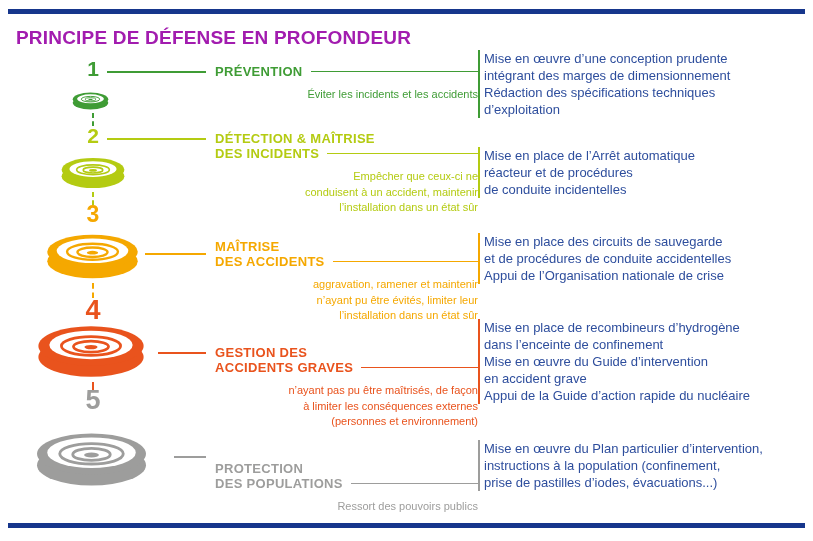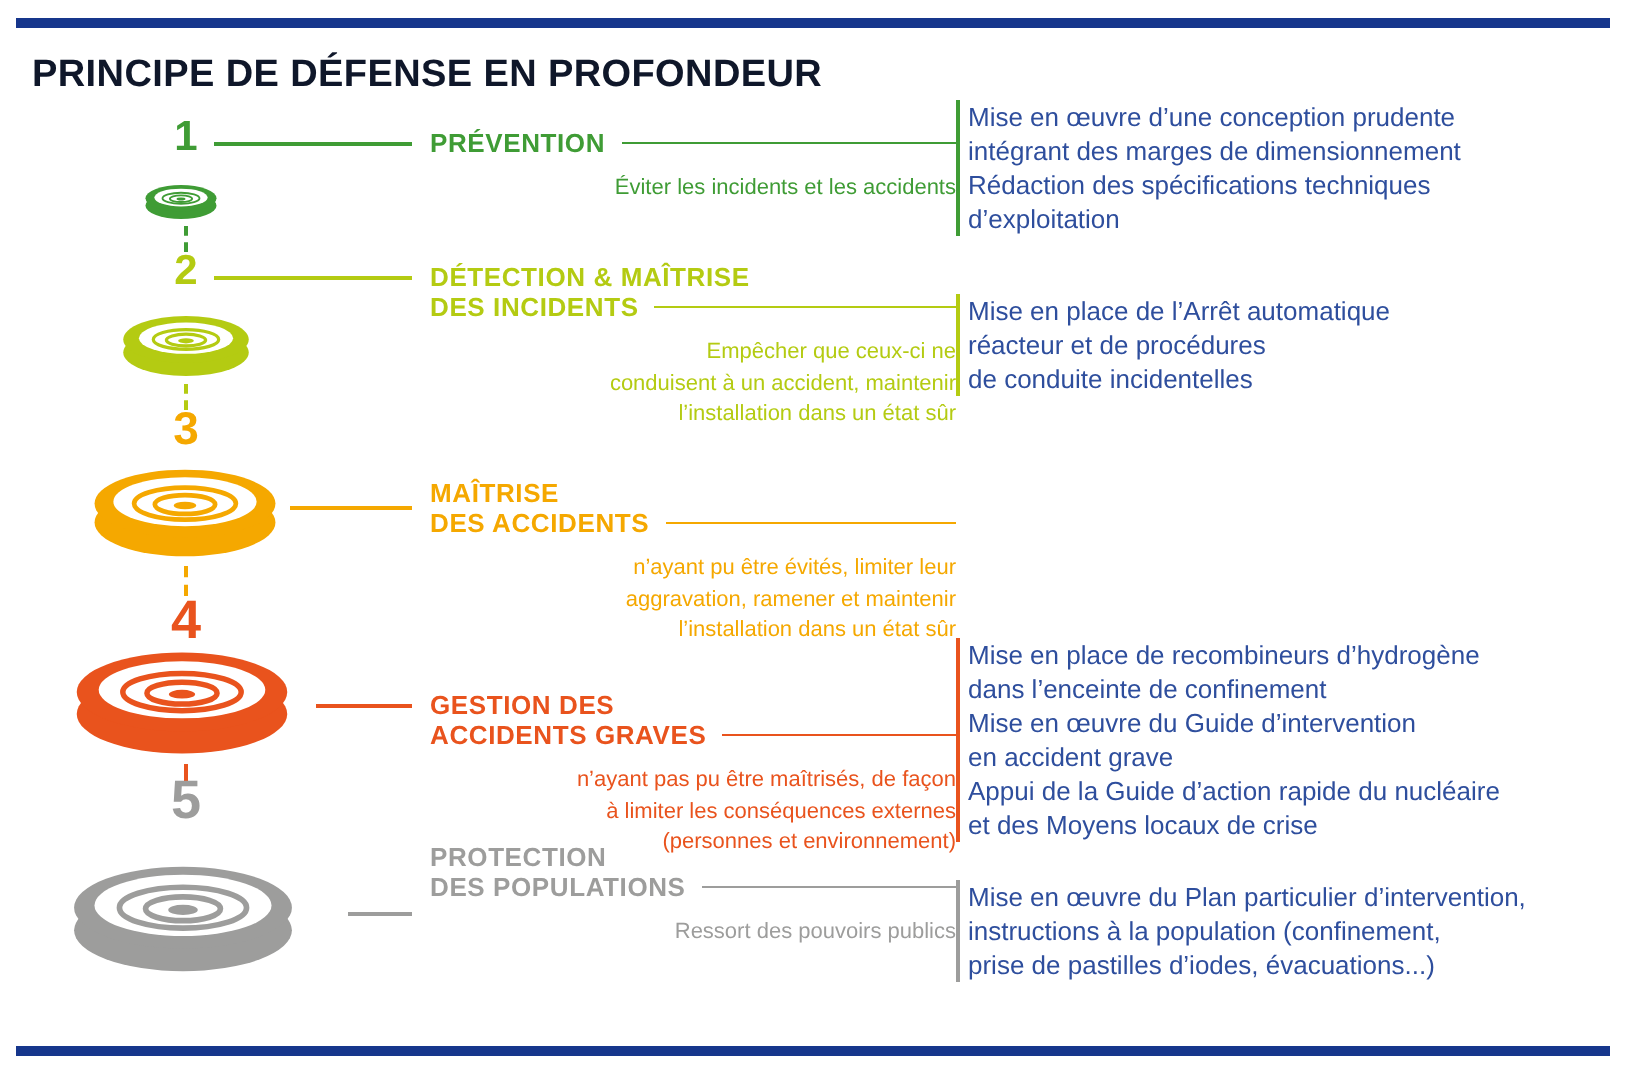--- a/index.html
+++ b/index.html
@@ -5,21 +5,21 @@
   html,body{margin:0;padding:0;background:#fff;}
   .page{
     position:relative;width:813px;height:541px;background:#ffffff;
     font-family:"Liberation Sans",sans-serif;overflow:hidden;
   }
   .hbar{position:absolute;left:8px;width:797px;height:5px;background:#16368c;}
   .hbar.top{top:9px}
   .hbar.bottom{top:523px}
   .title{
     position:absolute;left:16px;top:27px;font-size:19px;font-weight:bold;
-    color:#0f172a;letter-spacing:.2px;white-space:nowrap;
+    color:#a21caf;letter-spacing:.2px;white-space:nowrap;
   }
   
   .l1{--c:#3f9c35}
   .l2{--c:#b4cb12}
   .l3{--c:#f5a800}
   .l4{--c:#e9531d}
   .l5{--c:#9d9d9c}
   .lvl-num{
     position:absolute;left:73px;width:40px;text-align:center;
     font-weight:bold;color:var(--c);line-height:1;
@@ -125,24 +125,29 @@
   <div class="vdash l3" style="top:283px;height:15px"></div>
   <div class="label l3" style="top:239px">
     <div class="trow">
         <span>MAÎTRISE</span>
       </div>
     <div class="trow">
         <span>DES ACCIDENTS</span>
         <i class="tline"></i>
       </div>
     <div class="desc">
+      <div>aggravation, ramener et maintenir</div>
       <div>n’ayant pu être évités, limiter leur</div>
-      <div>aggravation, ramener et maintenir</div>
       <div>l’installation dans un état sûr</div>
     </div>
+  </div>
+  <div class="measures l3" style="top:233px">
+    <div>Mise en place des circuits de sauvegarde</div>
+    <div>et de procédures de conduite accidentelles</div>
+    <div>Appui de l’Organisation nationale de crise</div>
   </div>
 
   <div class="lvl-num sz-l l4" style="top:297px">4</div>
   <svg class="lvl-icon l4" style="left:30px;top:323px" width="122" height="57" viewBox="0 0 200 104">
     <ellipse class="f" cx="100" cy="62" rx="96" ry="36"></ellipse>
     <ellipse class="f" cx="100" cy="42" rx="96" ry="36"></ellipse>
     <ellipse class="face" cx="100" cy="40" rx="76" ry="26"></ellipse>
     <ellipse class="ring" cx="100" cy="42" rx="54" ry="17"></ellipse>
     <ellipse class="ring" cx="100" cy="43" rx="32" ry="10"></ellipse>
     <ellipse class="f" cx="100" cy="44" rx="12" ry="4"></ellipse>
@@ -162,34 +167,33 @@
       <div>à limiter les conséquences externes</div>
       <div>(personnes et environnement)</div>
     </div>
   </div>
   <div class="measures l4" style="top:319px">
     <div>Mise en place de recombineurs d’hydrogène</div>
     <div>dans l’enceinte de confinement</div>
     <div>Mise en œuvre du Guide d’intervention</div>
     <div>en accident grave</div>
     <div>Appui de la Guide d’action rapide du nucléaire</div>
-    <div>et des Moyens locaux de crise</div>
   </div>
 
   <div class="lvl-num sz-l l5" style="top:387px">5</div>
   <svg class="lvl-icon l5" style="left:15px;top:430px" width="153" height="59" viewBox="0 0 200 104">
     <ellipse class="f" cx="100" cy="62" rx="96" ry="36"></ellipse>
     <ellipse class="f" cx="100" cy="42" rx="96" ry="36"></ellipse>
     <ellipse class="face" cx="100" cy="40" rx="78" ry="27"></ellipse>
     <ellipse class="ring" cx="100" cy="42" rx="56" ry="18" stroke-width="3.5"></ellipse>
     <ellipse class="ring" cx="100" cy="43" rx="33" ry="10.5" stroke-width="3.5"></ellipse>
     <ellipse class="f" cx="100" cy="44" rx="13" ry="4.5"></ellipse>
   </svg>
   <div class="lead-line l5" style="top:456px;left:174px;width:32px"></div>
-  <div class="label l5" style="top:421px">
+  <div class="label l5" style="top:461px">
     <div class="trow">
         <span>PROTECTION</span>
       </div>
     <div class="trow">
         <span>DES POPULATIONS</span>
         <i class="tline"></i>
       </div>
     <div class="desc">
       <div>Ressort des pouvoirs publics</div>
     </div>

